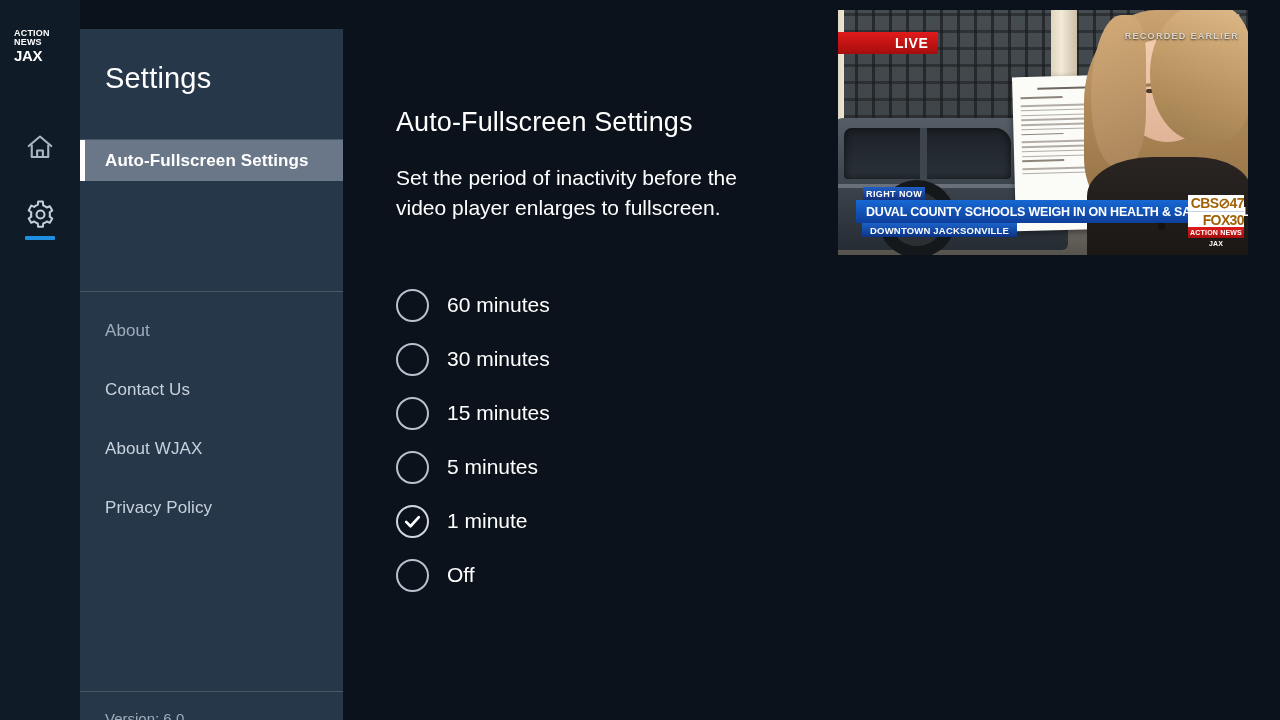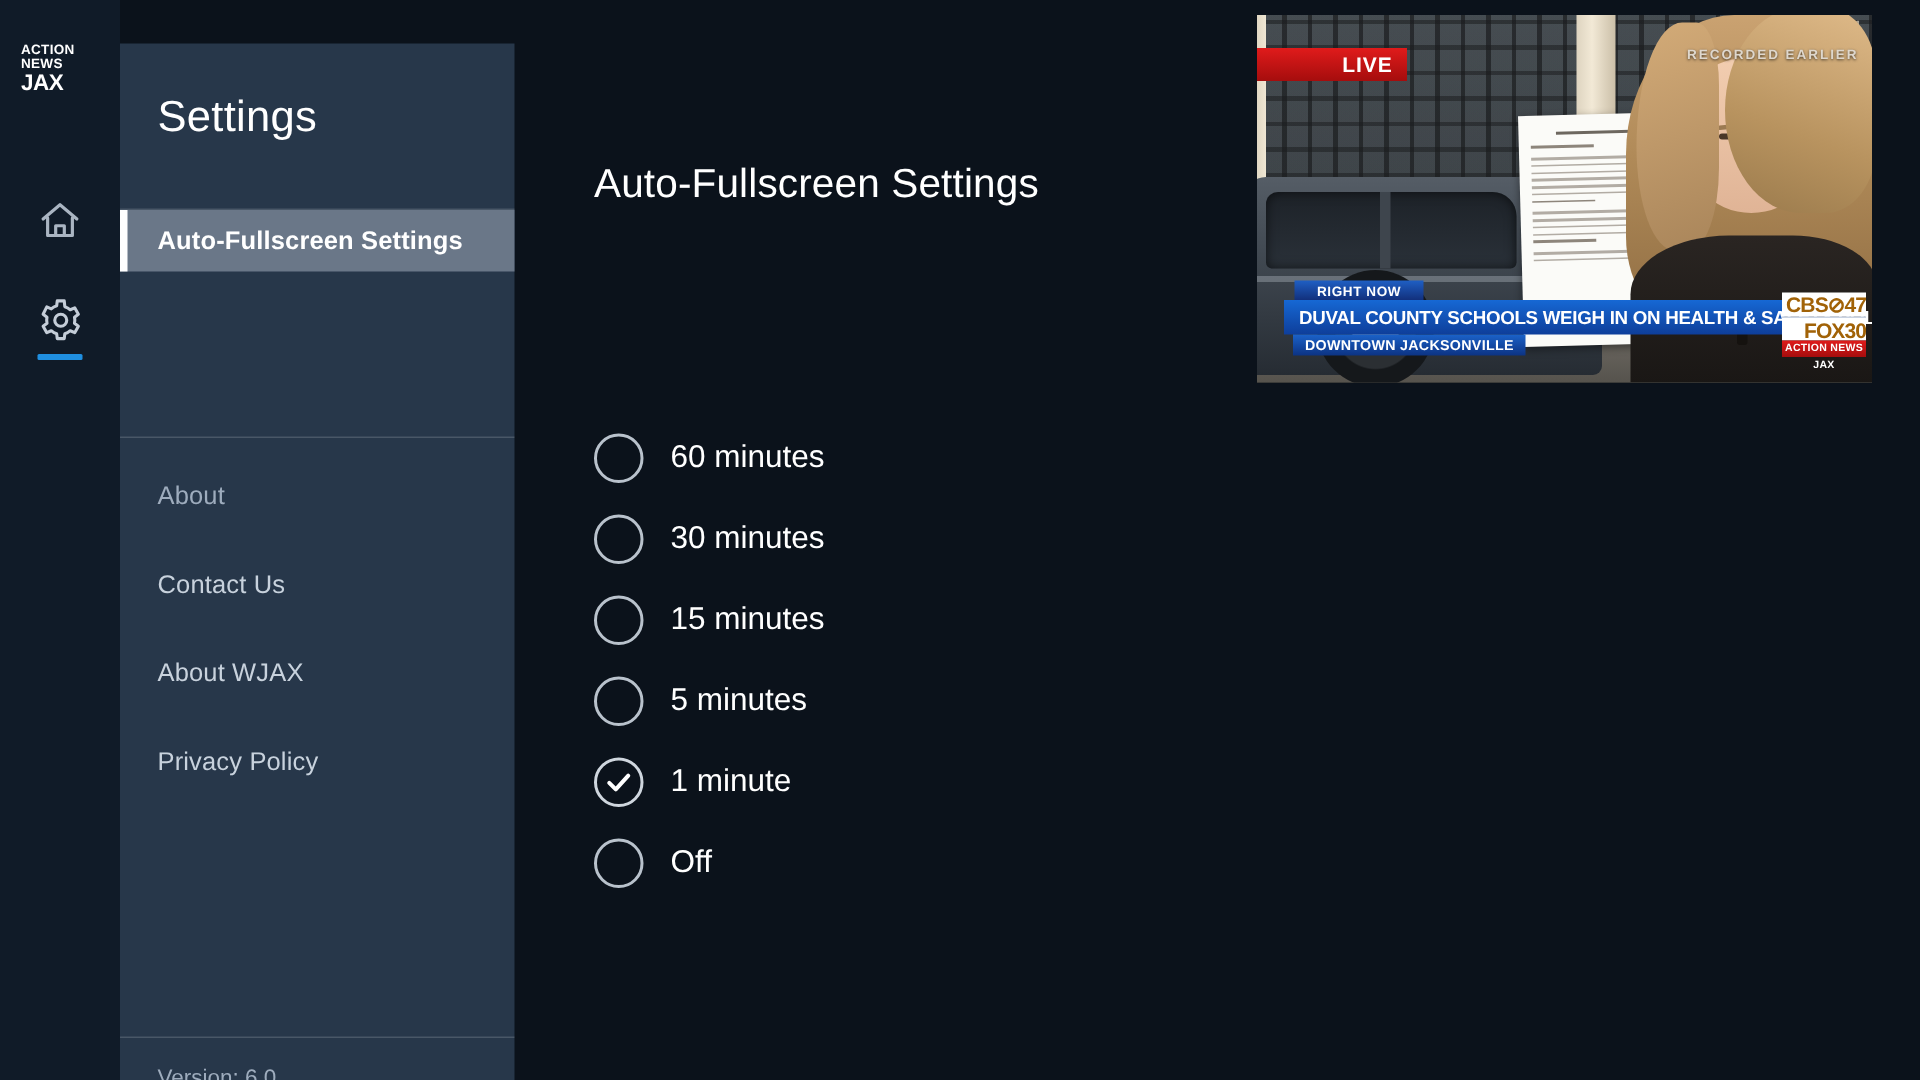--- a/index.html
+++ b/index.html
@@ -244,21 +244,21 @@
   }
   .rec-earlier {
     position:absolute; right:9px; top:21px;
     color:#ded7cd; font-size:9px; font-weight:bold; letter-spacing:1.3px;
     text-shadow:0 1px 2px rgba(0,0,0,.7);
   }
   .lower-third { position:absolute; left:0; bottom:14px; width:100%; height:54px; }
   .rightnow {
     position:absolute; left:25px; top:0; height:13px;
     background:linear-gradient(180deg,#1f5fc4,#12307c);
-    padding:0 15px; display:flex; align-items:center;
+    padding:0 3px; display:flex; align-items:center;
   }
   .rightnow span {
     color:#fff; font-size:9px; font-weight:bold; letter-spacing:.4px;
   }
   .headline-bar {
     position:absolute; left:18px; top:13px; right:58px; height:23px;
     background:linear-gradient(180deg,#1668d4 0%,#0e3e9a 100%);
     display:flex; align-items:center; padding-left:10px;
   }
   .headline-bar span {
@@ -354,20 +354,21 @@
     </div>
 
     <div class="sb-divider d3"></div>
     <div class="version-row">Version: 6.0</div>
   </div>
 
   <div class="main">
 
     <div class="main-title">Auto-Fullscreen Settings</div>
 
+    <div class="main-desc">Set the period of inactivity before the video player enlarges to fullscreen.</div>
 
     <div class="option-list">
 
       <div class="option-row">
         <span class="radio">
           
         </span>
         <span class="option-label">60 minutes</span>
       </div>
 

